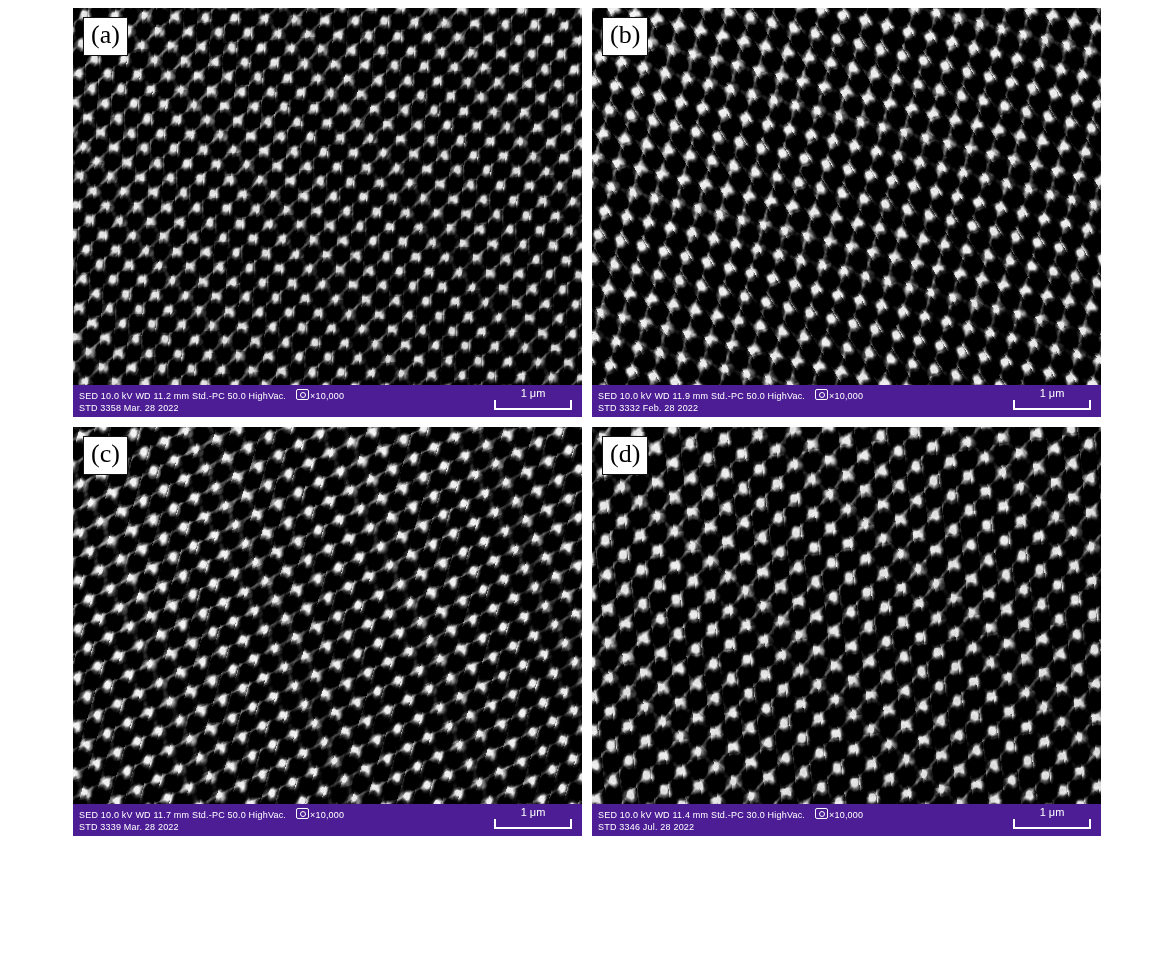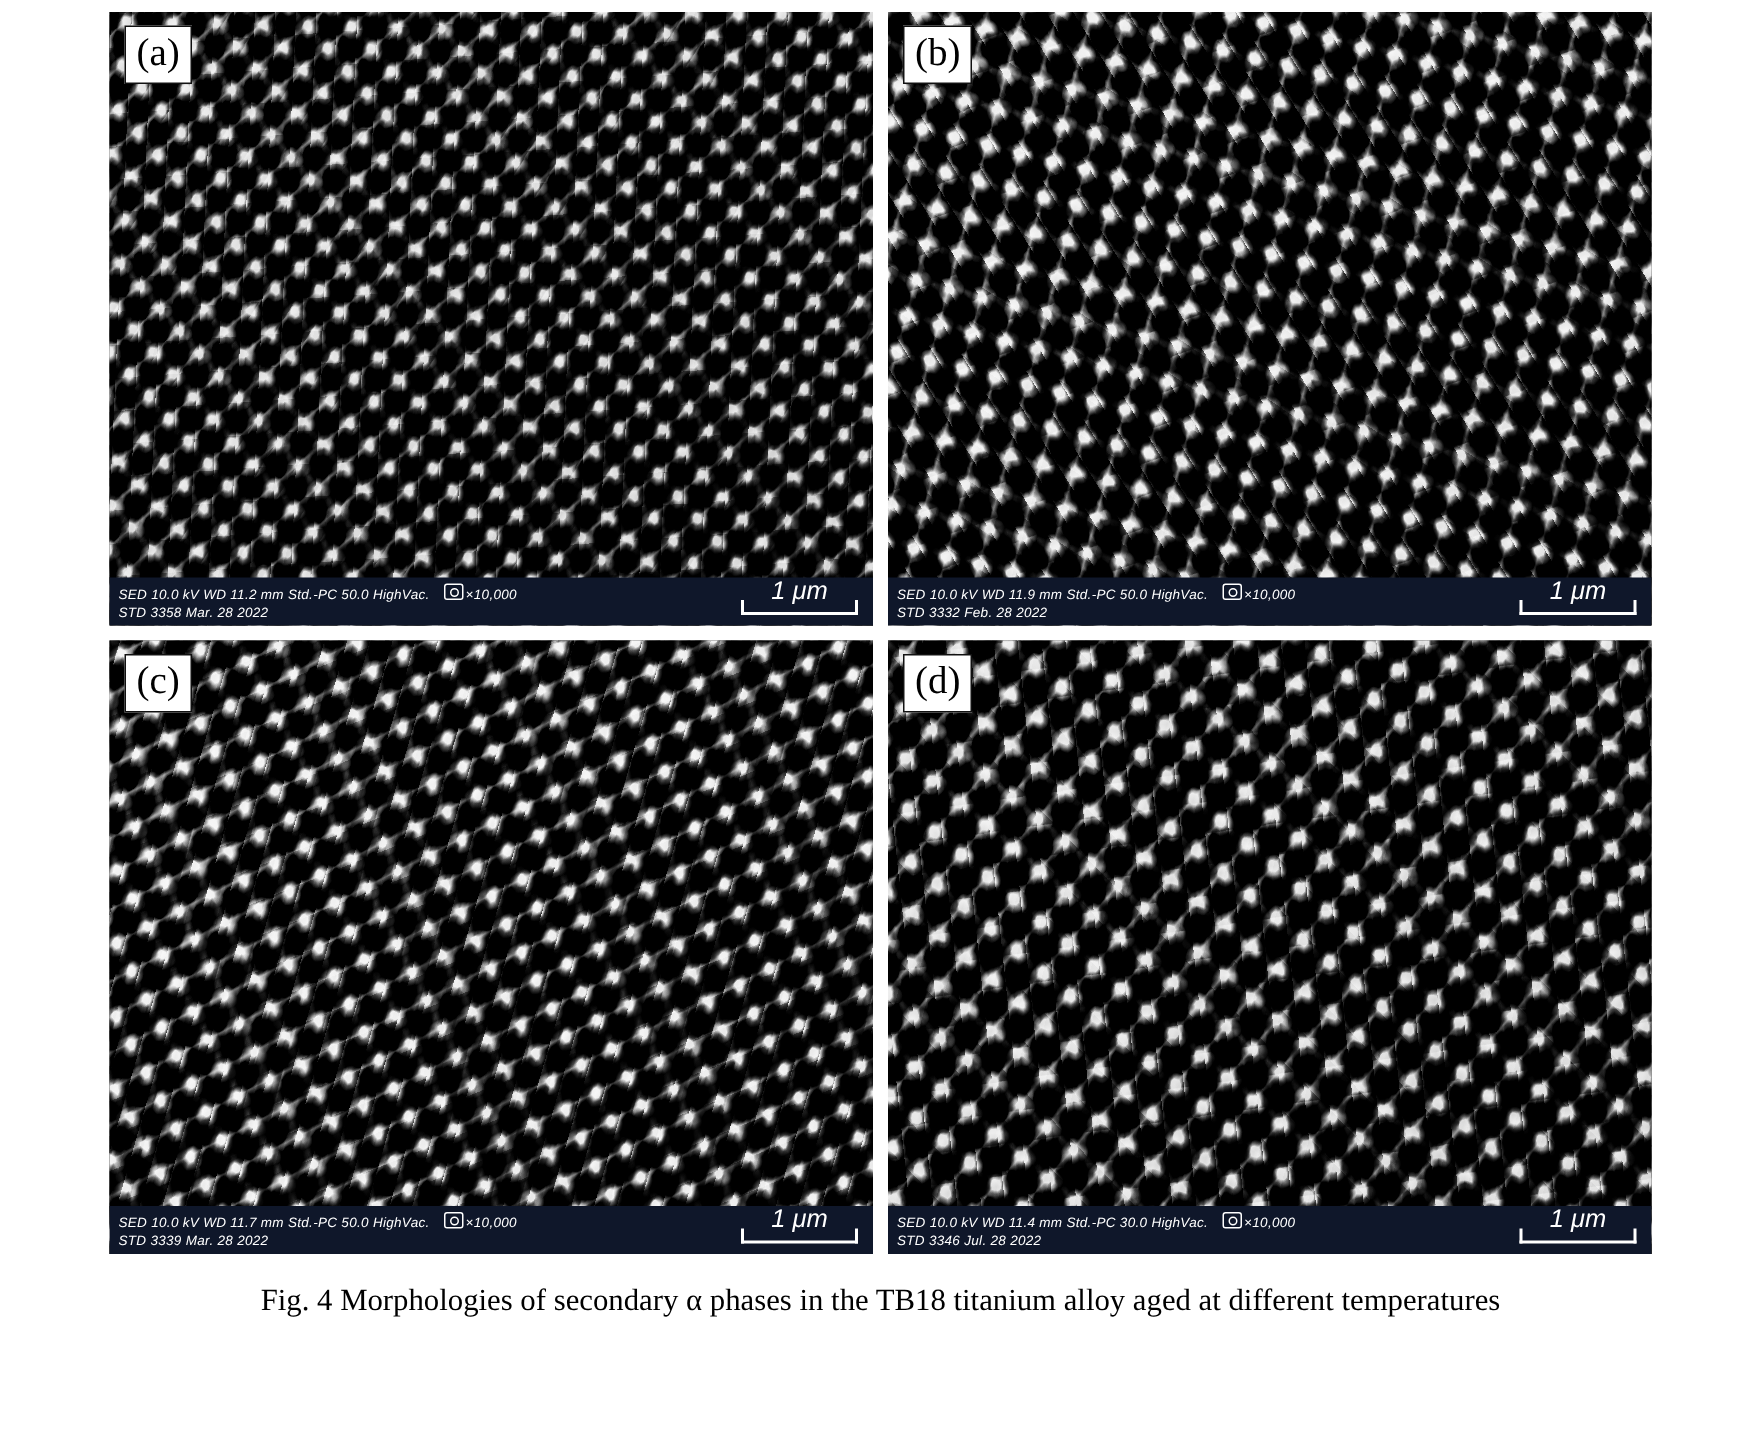--- a/index.html
+++ b/index.html
@@ -105,25 +105,24 @@
     padding: 4px 7px 7px 7px;
     border: 1px solid #111;
     z-index: 5;
   }
   .info-bar {
     position: absolute;
     left: 0;
     right: 0;
     bottom: 0;
     height: 32px;
-    background: #0f172a;
+    background: #4c1d95;
     color: #fff;
     z-index: 6;
     font-family: "Liberation Sans", sans-serif;
-    font-style: italic;
   }
   .info-row {
     position: absolute;
     left: 6px;
     white-space: nowrap;
     font-size: 9px;
     letter-spacing: 0.2px;
   }
   .info-row.r1 { top: 4px; }
   .info-row.r2 { top: 18px; }
@@ -148,21 +147,21 @@
   }
   .scale-wrap {
     position: absolute;
     right: 10px;
     top: 2px;
     text-align: center;
     color: #fff;
   }
   .scale-text {
     font-family: "Liberation Sans", sans-serif;
-    font-size: 17px;
+    font-size: 11px;
     line-height: 13px;
   }
   .scale-bar {
     position: relative;
     height: 8px;
     border-left: 2px solid #fff;
     border-right: 2px solid #fff;
     border-bottom: 2px solid #fff;
     width: 74px;
     margin: 0 auto;
@@ -262,16 +261,15 @@
         <div class="scale-wrap">
           <div class="scale-text">1 μm</div>
           <div class="scale-bar"></div>
         </div>
       </div>
     </div>
 
   </div>
 
   <div class="caption">
-    <div class="cap-line cap-en">Fig. 4    Morphologies of secondary α phases in the TB18 titanium alloy aged at different temperatures</div>
   </div>
 
 </div>
 
 </body></html>

